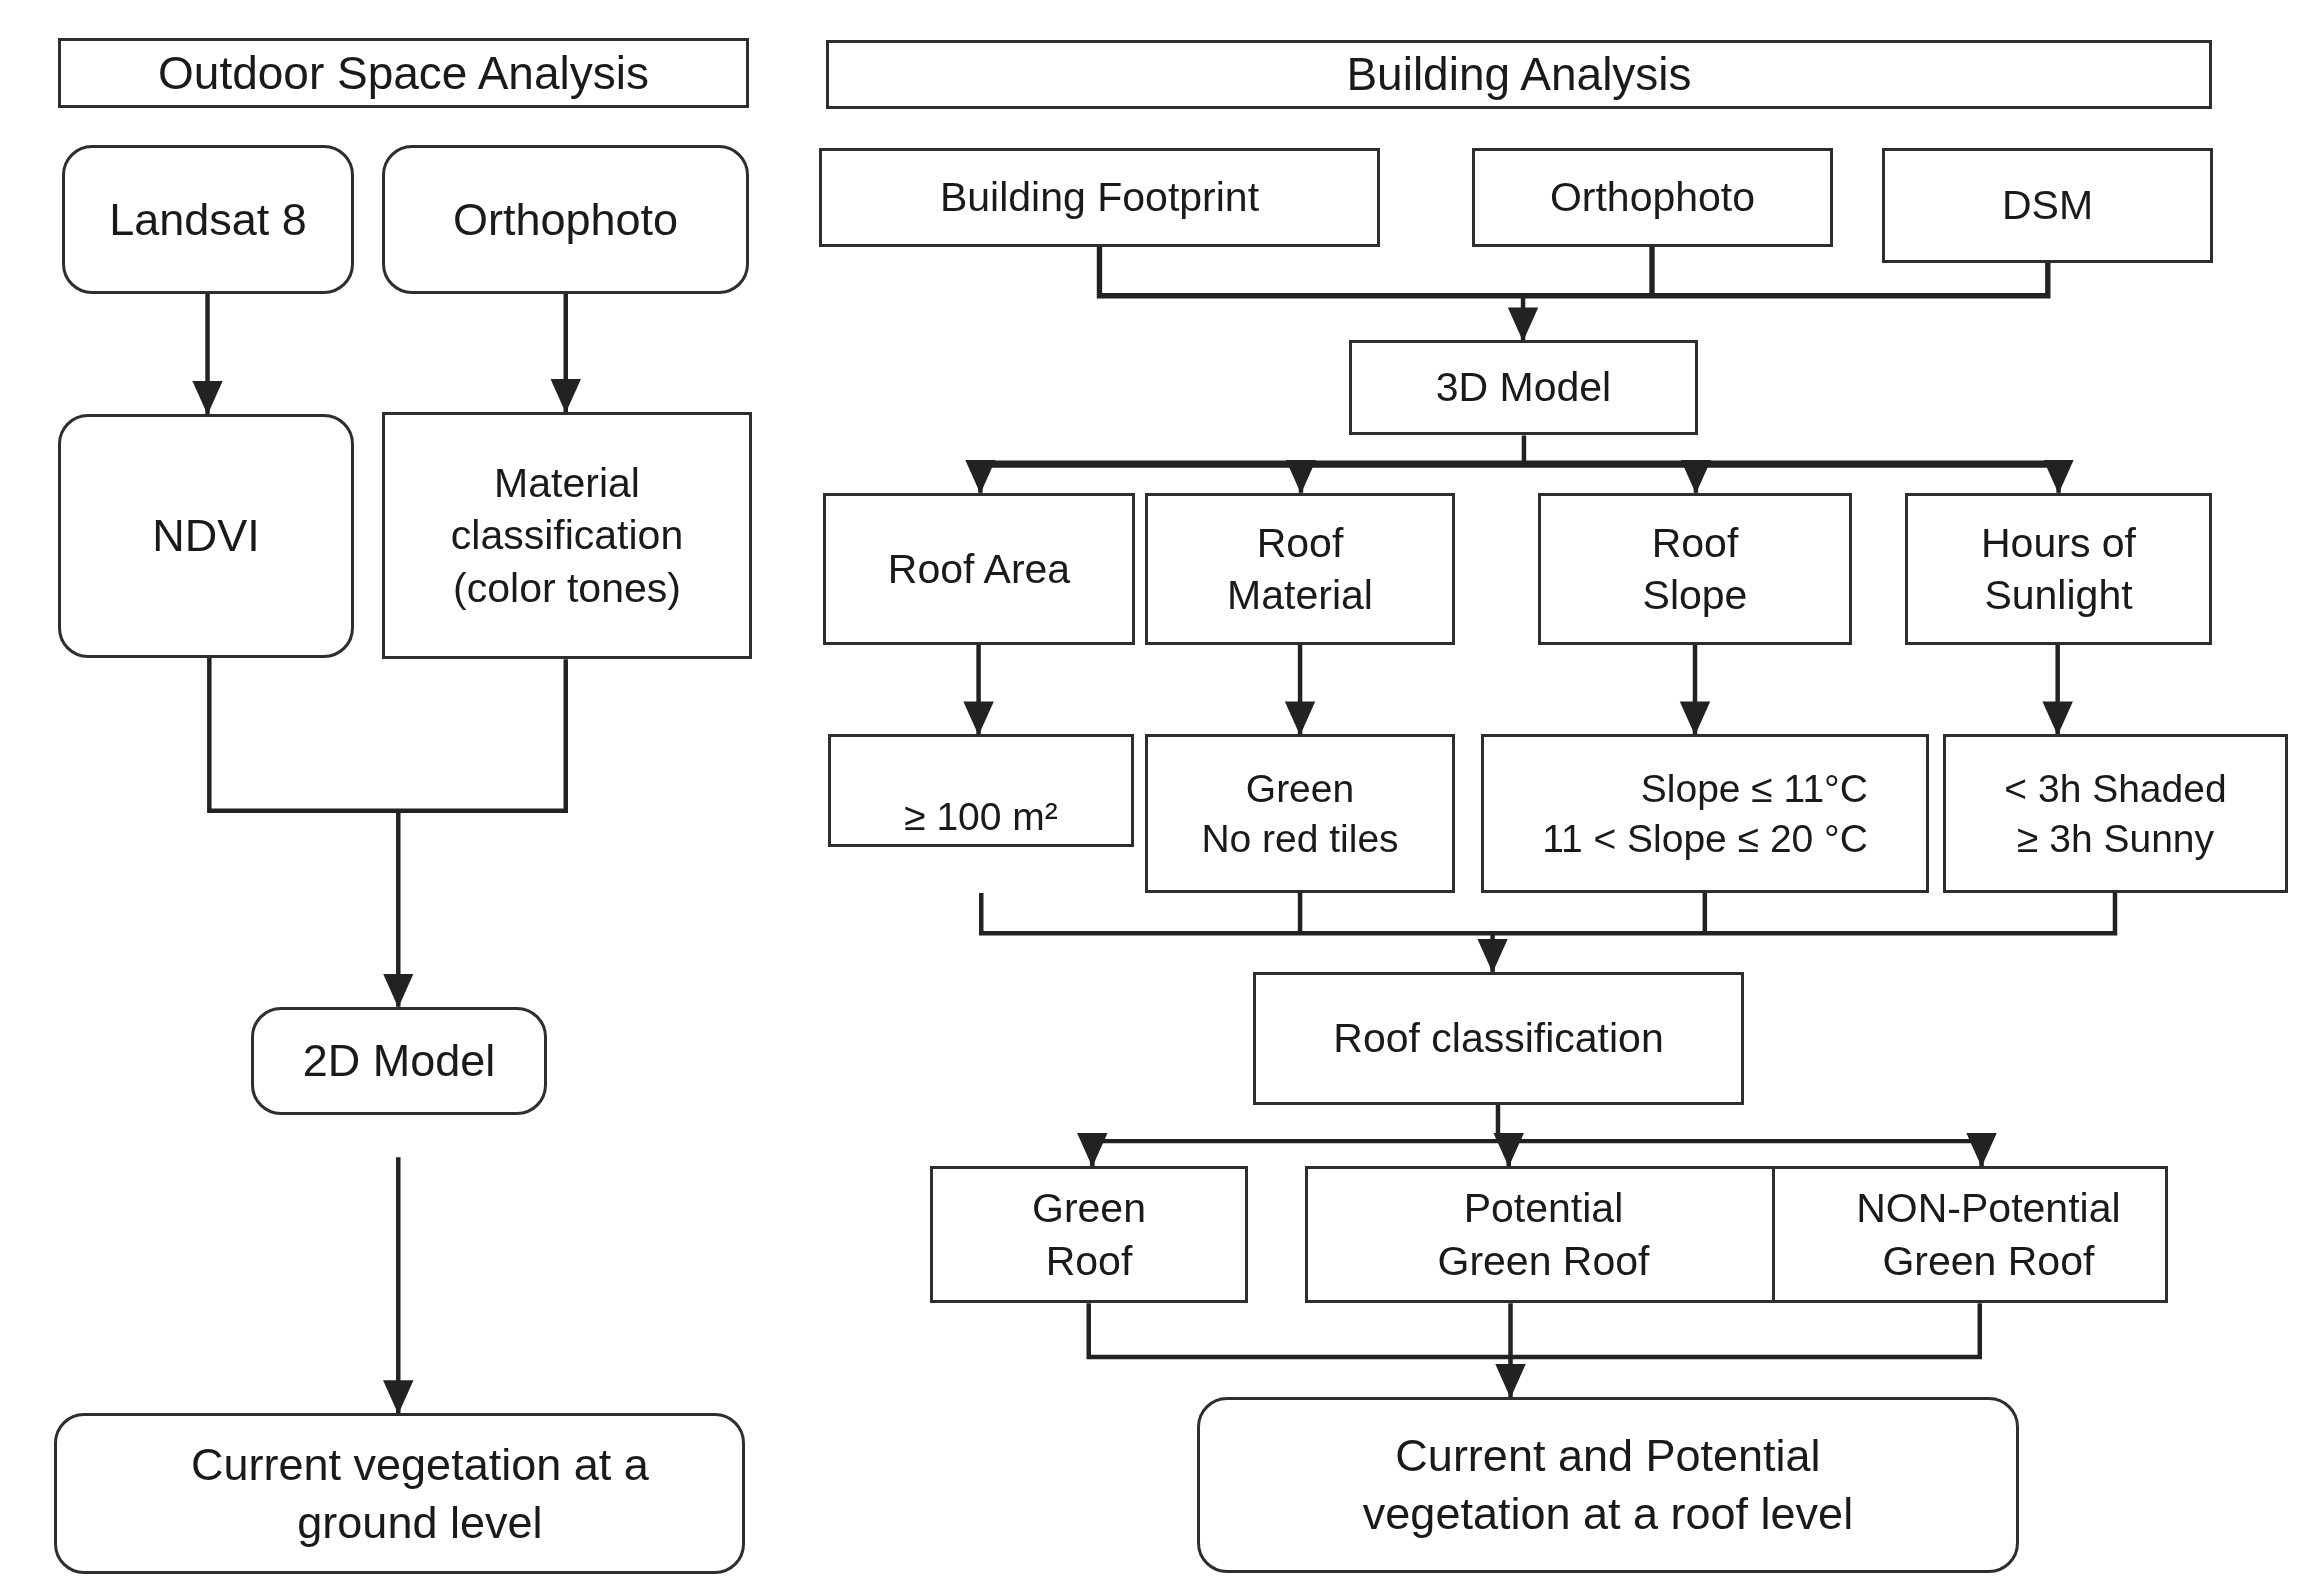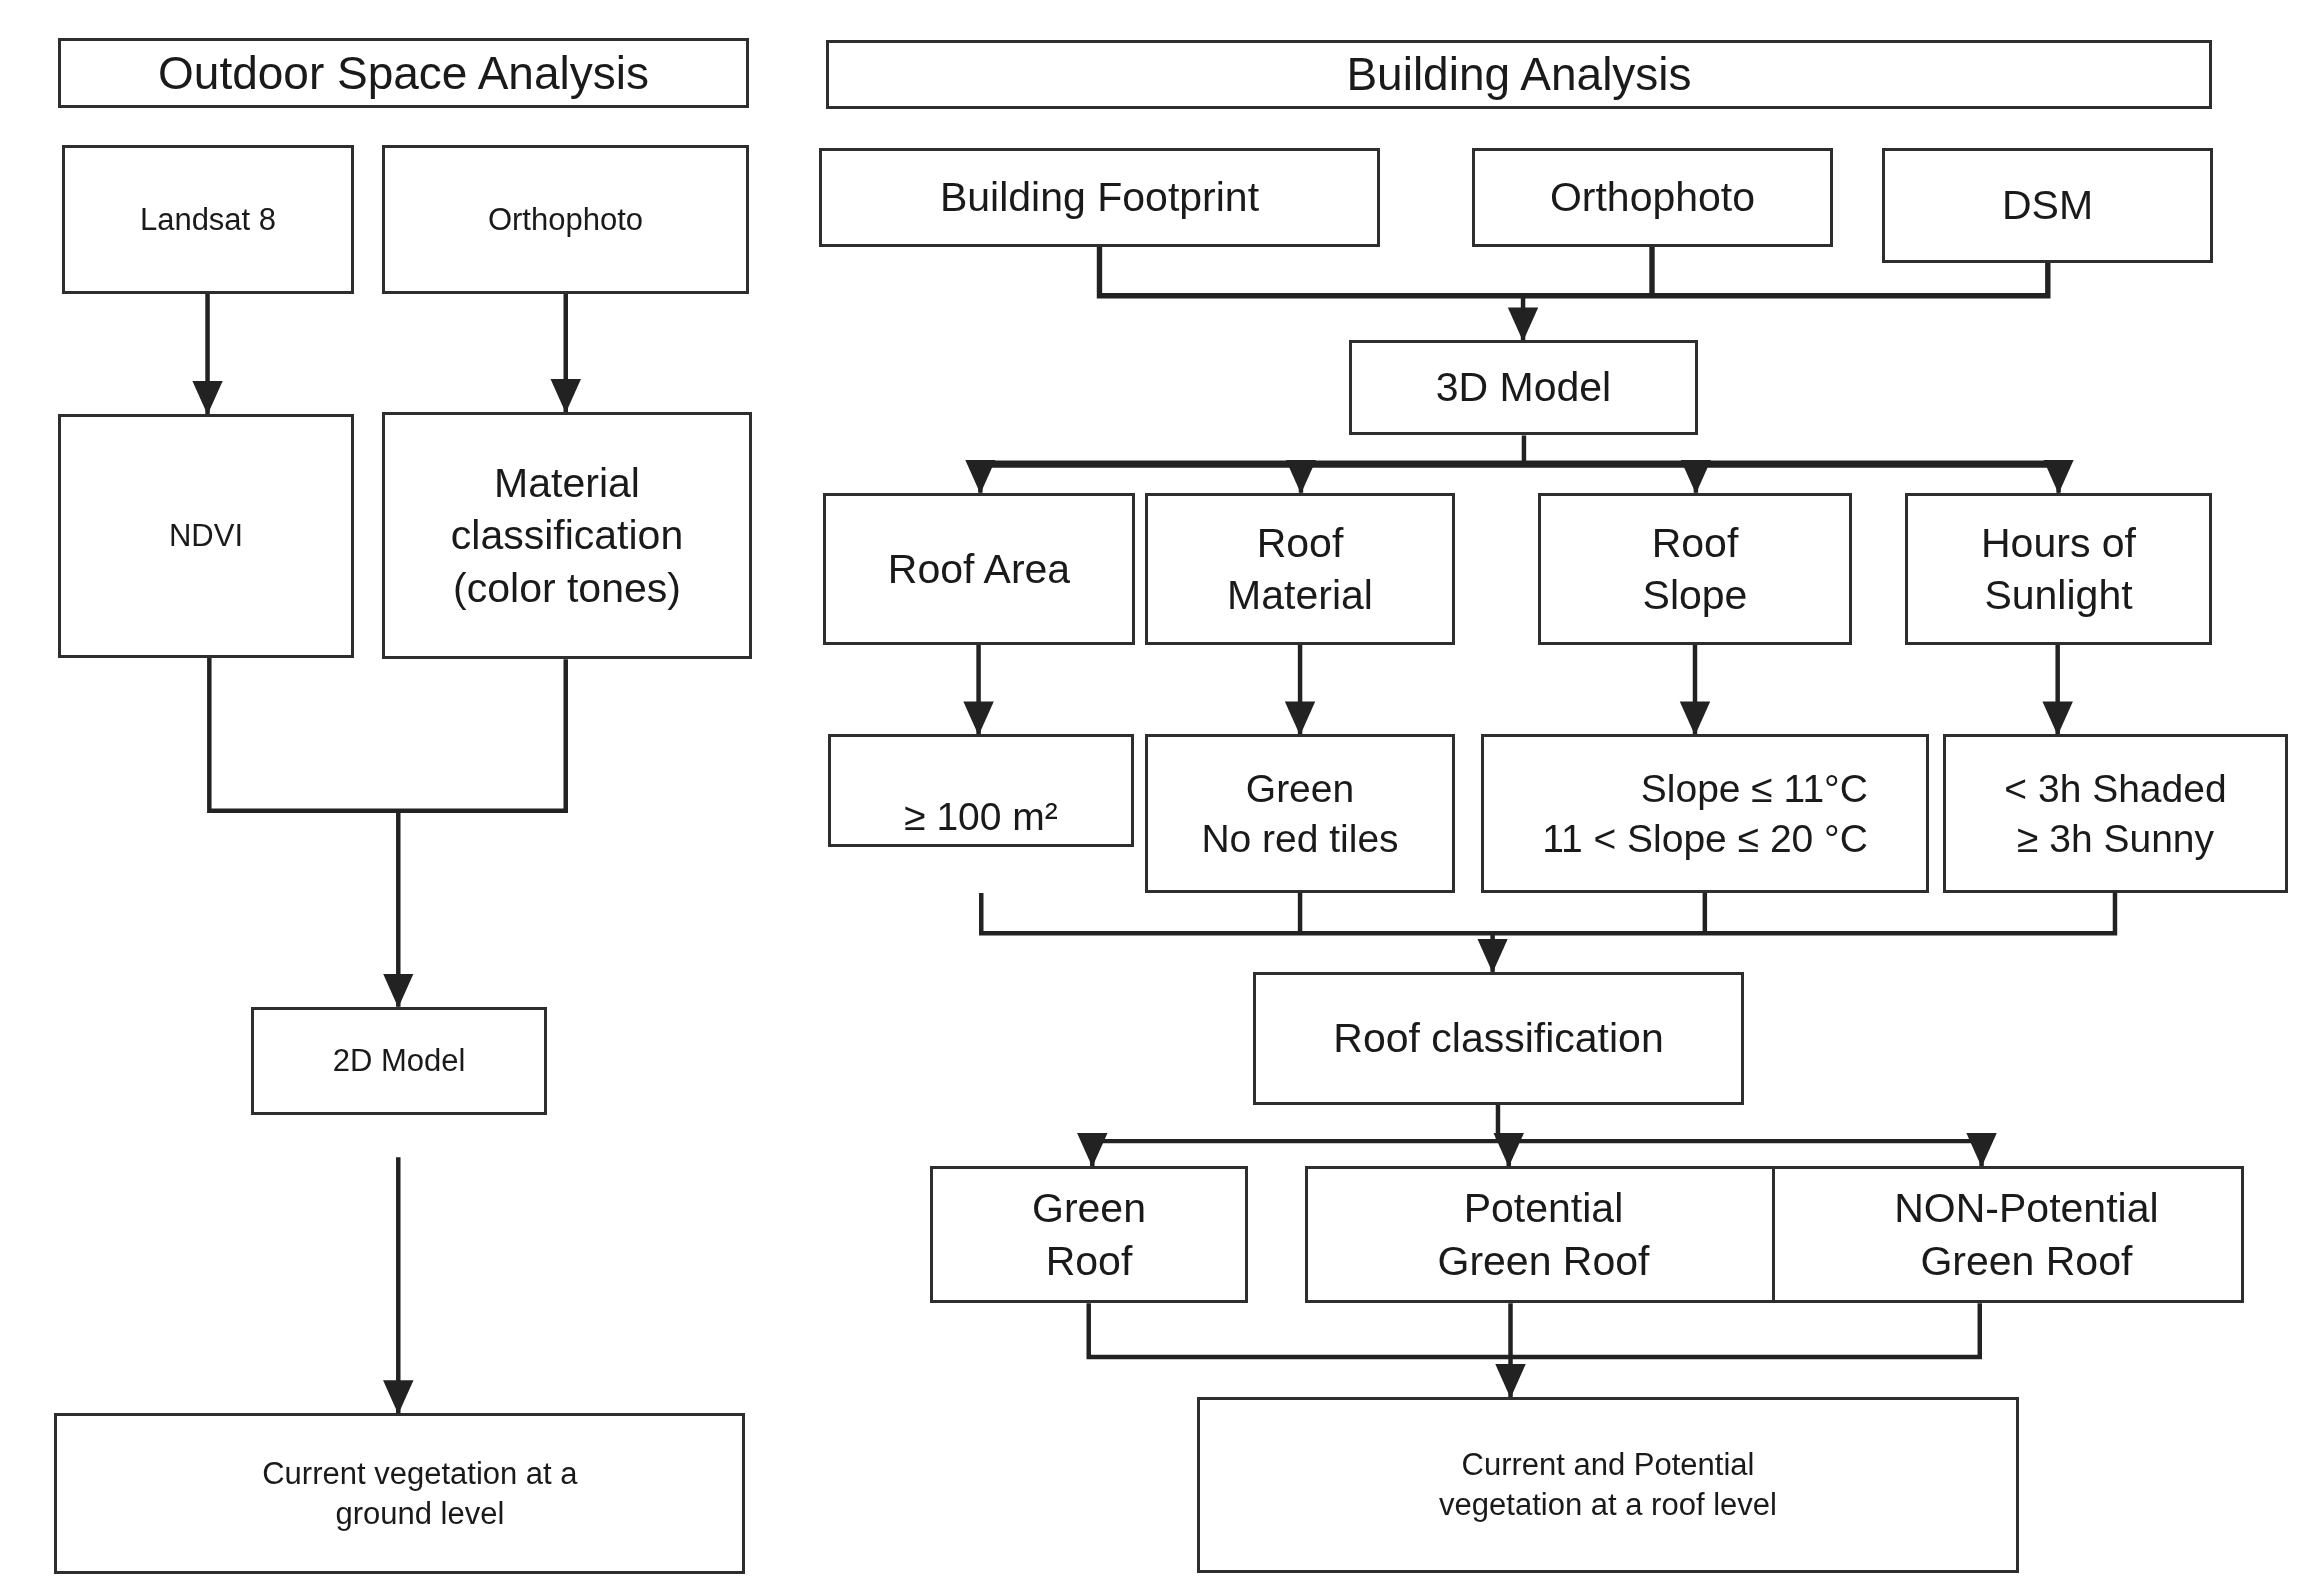--- a/index.html
+++ b/index.html
@@ -26,21 +26,21 @@
     background: #ffffff;
     display: flex;
     align-items: center;
     justify-content: center;
     text-align: center;
     white-space: pre-line;
     line-height: 1.28;
     padding: 1.8px 7.2px;
   }
   .fs-head { font-size: 46px; }
-  .fs-big  { font-size: 31px; }
+  .fs-big  { font-size: 45px; border-radius: 30px; }
   .fs-mid  { font-size: 41px; }
   .fs-crit { font-size: 39px; }
   .edge    { fill: none; stroke: #222222; stroke-width: 5; }
   .edge-thick { fill: none; stroke: #222222; stroke-width: 8; }
   .edge-med   { fill: none; stroke: #222222; stroke-width: 6; }
 </style>
 </head>
 <body>
 
 <div id="canvas">
@@ -182,21 +182,21 @@
   <div class="box fs-mid" style="left:915px; top:1166px; width:318px; height:137px;">
     <span>Green
 Roof</span>
   </div>
 
   <div class="box fs-mid" style="left:1290px; top:1166px; width:477px; height:137px;">
     <span>Potential
 Green Roof</span>
   </div>
 
-  <div class="box fs-mid" style="left:1757px; top:1166px; width:472px; height:137px;padding-left:44px;">
+  <div class="box fs-mid" style="left:1757px; top:1166px; width:396px; height:137px;padding-left:44px;">
     <span>NON-Potential
 Green Roof</span>
   </div>
 
   <div class="box fs-big" style="left:1182px; top:1397px; width:822px; height:176px;">
     <span>Current and Potential
 vegetation at a roof level</span>
   </div>
 
 </div>

